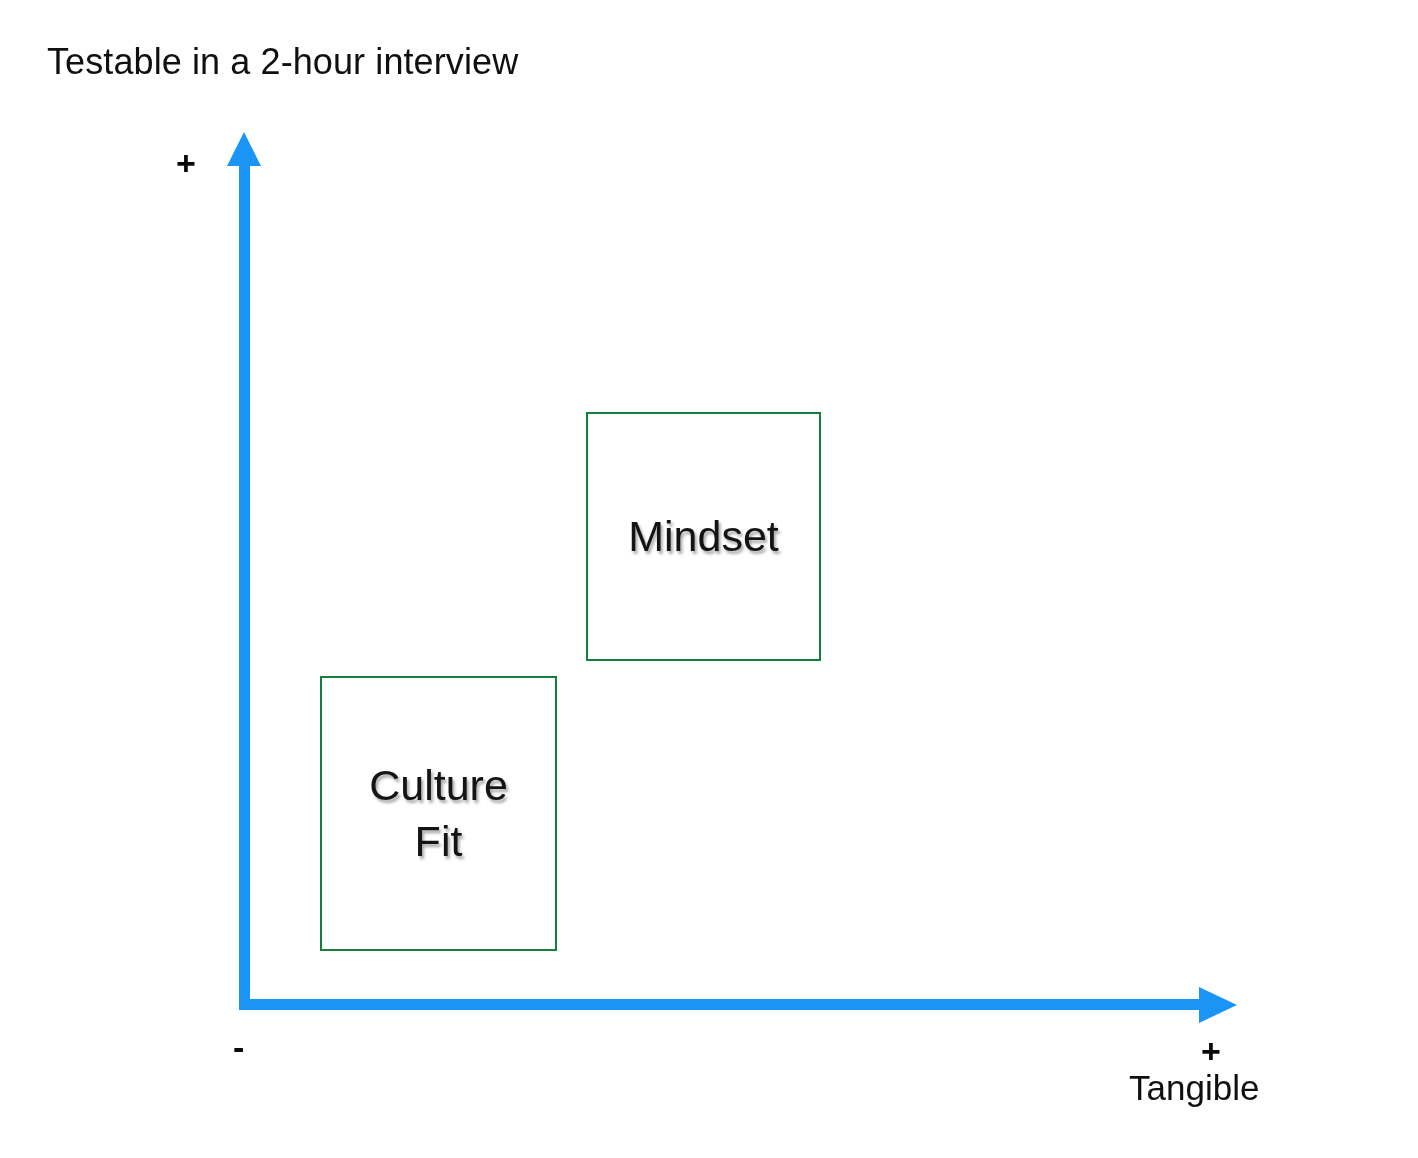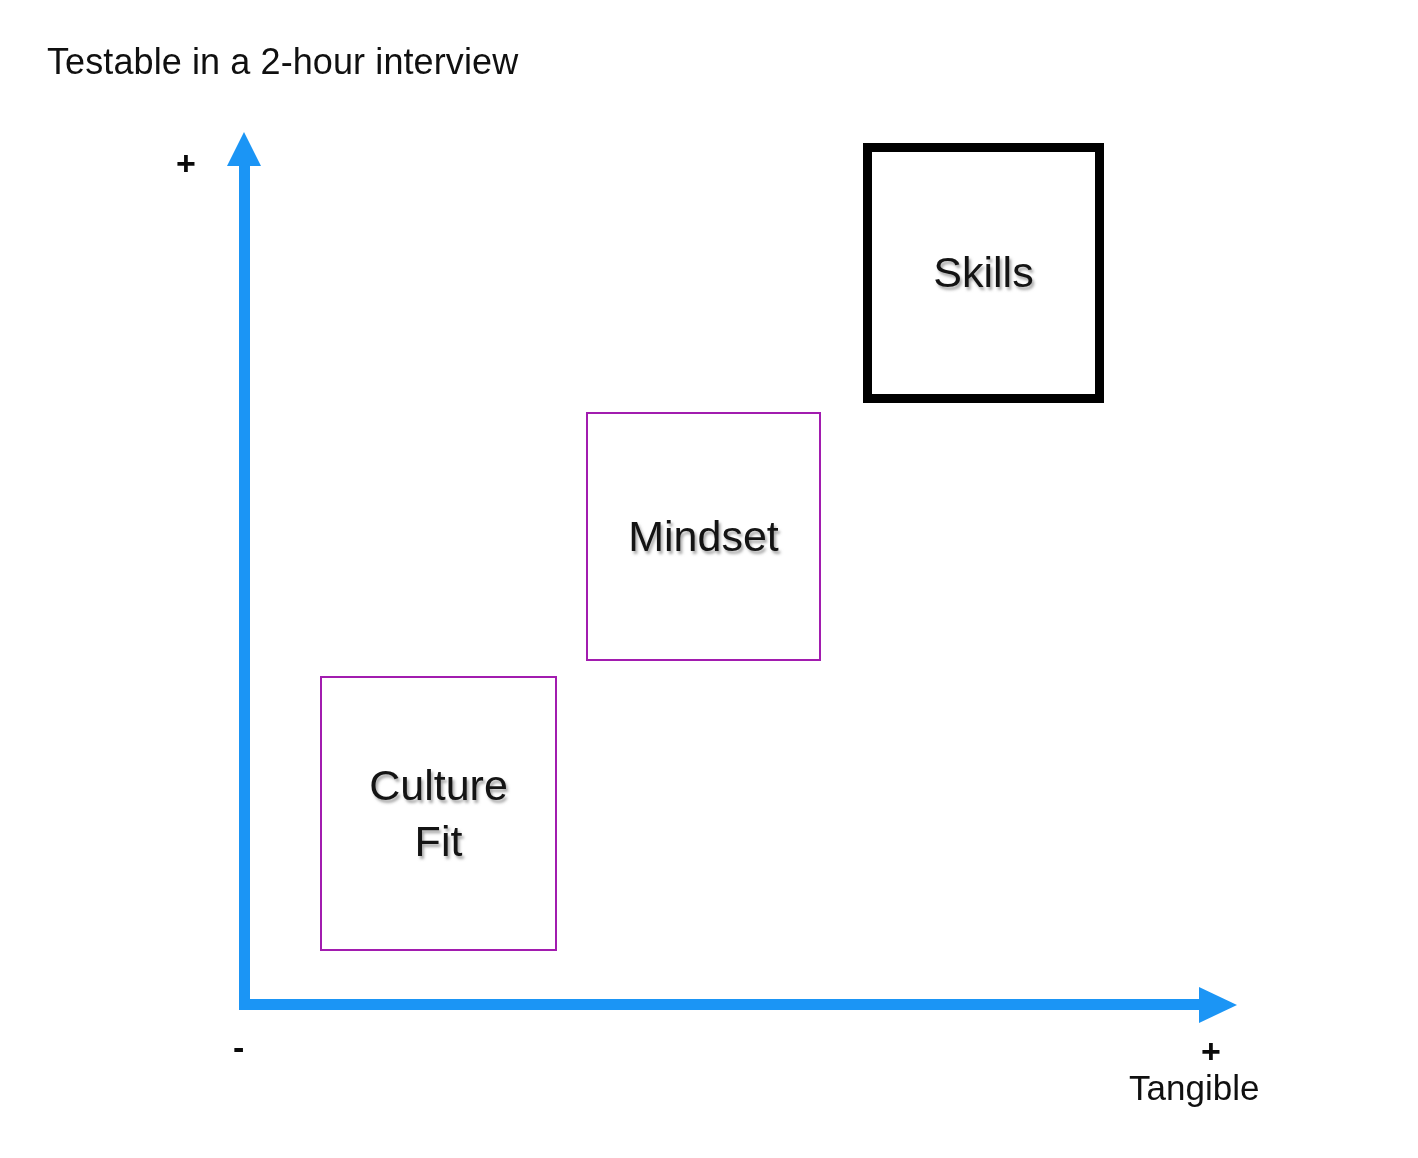--- a/index.html
+++ b/index.html
@@ -95,21 +95,21 @@
   
   .box {
     position: absolute;
     box-sizing: border-box;
     background: #ffffff;
     display: flex;
     align-items: center;
     justify-content: center;
     text-align: center;
   }
-  .box-thin   { border: 2px solid #a21caf; }
+  .box-thin   { border: 2px solid #15803d; }
   .box-thick  { border: 9px solid #000000; }
 
   .box-label {
     font-size: 43px;
     font-weight: 400;
     color: #141414;
     line-height: 1.28;
     text-shadow: 2px 3px 3px rgba(110,110,110,0.60);
     white-space: pre-line;
   }
@@ -128,23 +128,20 @@
   <div class="axis-y-head"></div>
   <div class="axis-y-shaft"></div>
   <div class="sign sign-y-plus">+</div>
 
   <div class="axis-x-shaft"></div>
   <div class="axis-x-head"></div>
   <div class="sign sign-origin-minus">-</div>
   <div class="sign sign-x-plus">+</div>
   <div class="axis-x-label">Tangible</div>
 
-  <div class="box box-thick box-skills">
-    <span class="box-label">Skills</span>
-  </div>
 
   <div class="box box-thin box-mindset">
     <span class="box-label">Mindset</span>
   </div>
 
   <div class="box box-thin box-culturefit">
     <span class="box-label">Culture
 Fit</span>
   </div>
 

